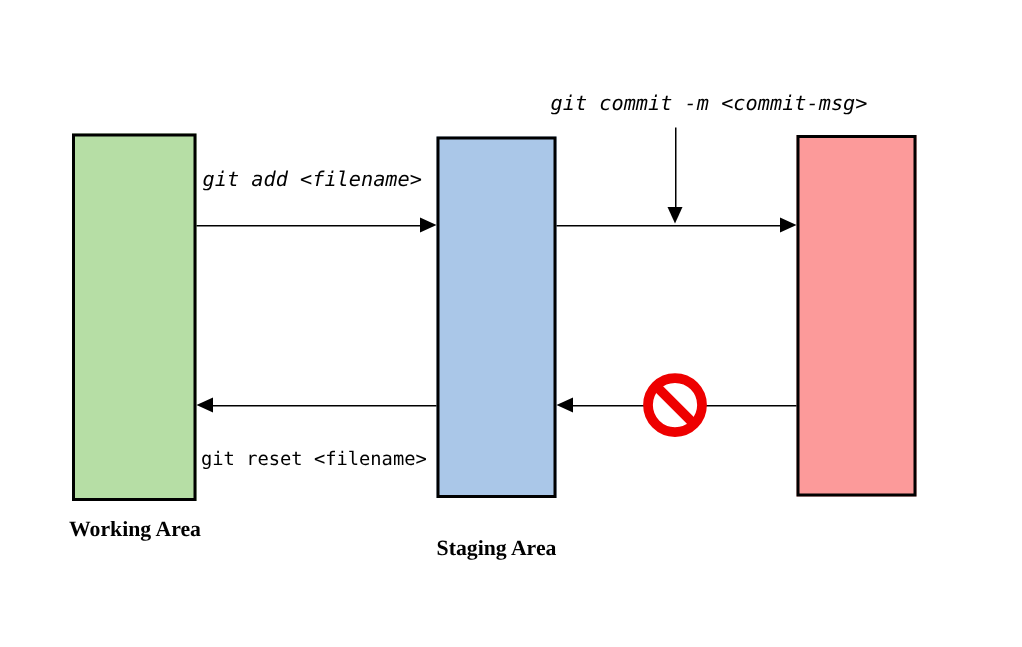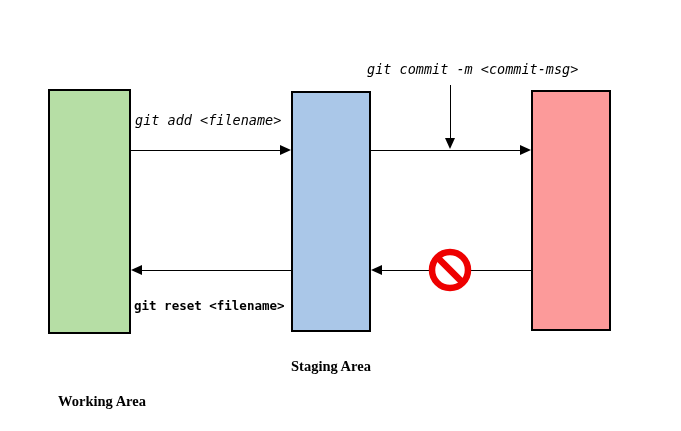--- a/index.html
+++ b/index.html
@@ -49,24 +49,23 @@
     position: absolute;
     font-family: "Liberation Serif", serif;
     font-weight: bold;
     font-size: 14.5px;
     color: #000000;
     text-align: center;
     line-height: 17px;
     white-space: pre-line;
   }
   #caption-working {
-    left: 32px;
+    left: 20px;
     top: 345px;
     width: 140px;
-    margin-top: 48px;
   }
   #caption-staging {
     left: 261px;
     top: 358px;
     width: 140px;
     text-align: center;
   }
   #caption-committed {
     left: 501px;
     top: 343px;
@@ -127,21 +126,21 @@
     position: absolute;
     font-family: "DejaVu Sans Mono", "Liberation Mono", monospace;
     font-style: italic;
     font-size: 13.5px;
     color: #000000;
     white-space: nowrap;
   }
   .cmd-bold {
     position: absolute;
     font-family: "DejaVu Sans Mono", "Liberation Mono", monospace;
-    font-weight: bold;
+    font-weight: normal;
     font-size: 12.5px;
     color: #000000;
     white-space: nowrap;
   }
   #label-git-add    { left: 135px; top: 112px; }
   #label-git-commit { left: 341px; top: 61px; margin-left: 26px; }
   #label-git-reset  { left: 134px; top: 298px; }
   #label-not-possible { left: 386px; top: 301px; }
 
   

